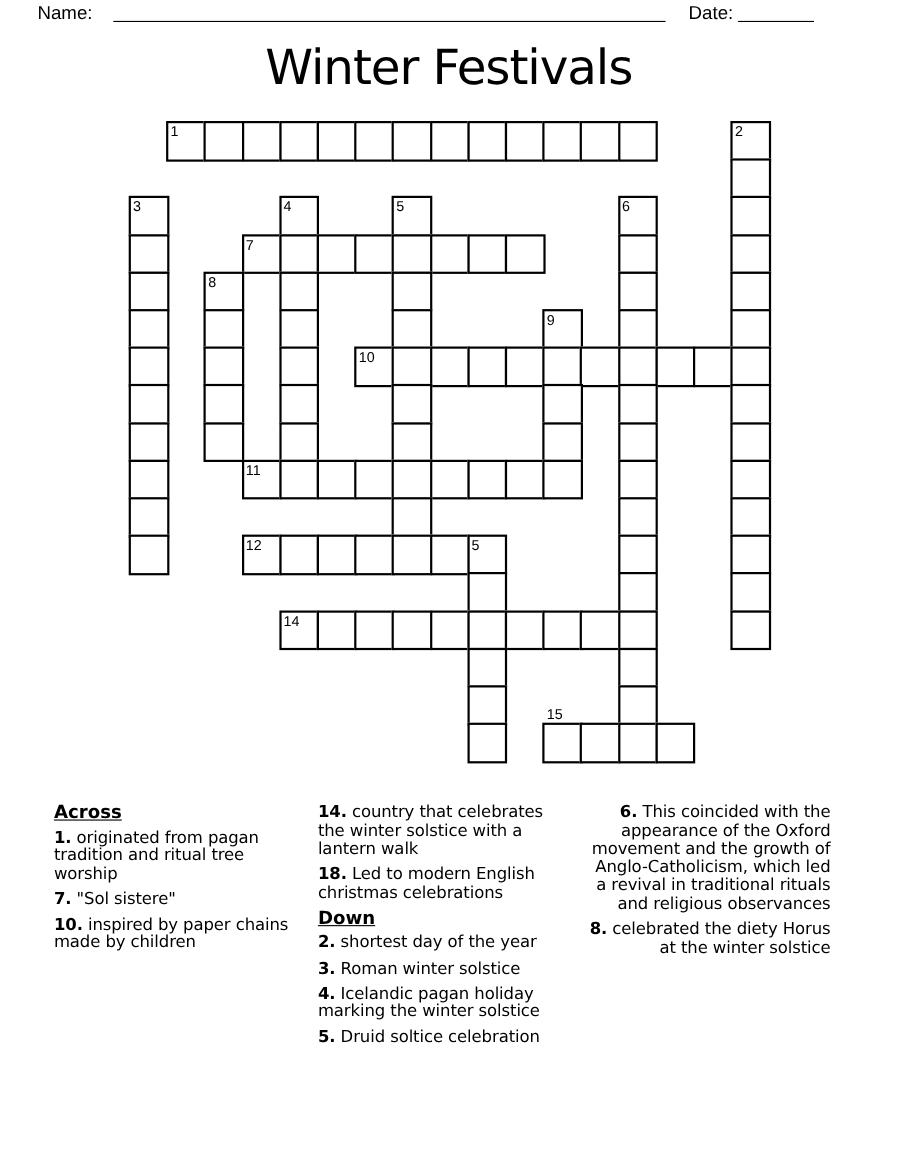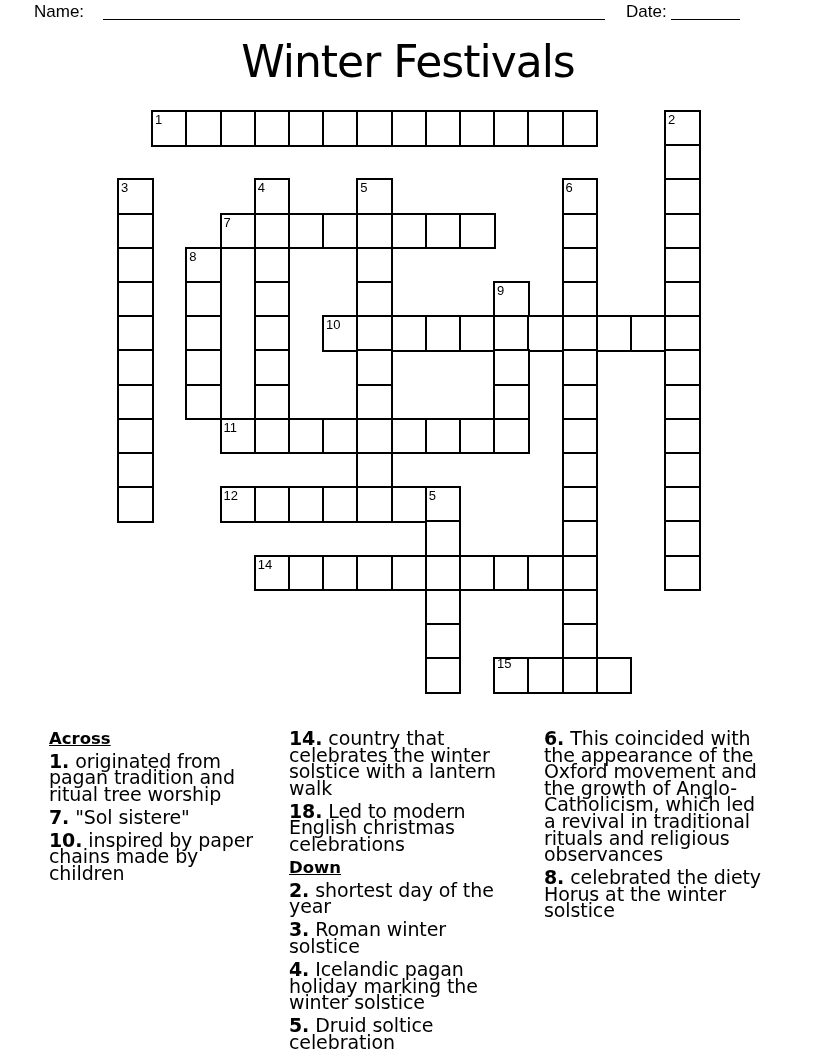--- a/index.html
+++ b/index.html
@@ -28,26 +28,26 @@
     border-style:solid;border-color:#000;
   }
   .cellnum{
     position:absolute;font-family:"Liberation Sans",sans-serif;
     font-size:13px;line-height:13px;color:#000;z-index:3;
   }
   
   .clue-col{position:absolute;top:700px;margin-top:30px;}
   #clue-col-0{left:49px;width:216px;}
   #clue-col-1{left:289px;width:216px;}
-  #clue-col-2{left:544px;width:224px;}
+  #clue-col-2{left:531px;width:224px;text-align:right;}
   .clue-heading{
     font-size:16.5px;font-weight:bold;text-decoration:underline;
     line-height:18px;margin:0 0 4.5px 0;
   }
-  .clue{font-size:19px;line-height:16.6px;margin:0 0 6.5px 0;letter-spacing:-0.1px;}
+  .clue{font-size:15px;line-height:16.6px;margin:0 0 6.5px 0;letter-spacing:-0.1px;}
   .clue b{font-weight:bold;}
 </style>
 </head>
 <body>
 
 <div class="page">
 
   <span class="hdr-label" id="name-label">Name:</span>
   <div class="fill-line" id="name-line"></div>
 
@@ -185,21 +185,21 @@
       <span class="cellnum" style="left: 360.3px; top: 181.3px;">5</span>
       <span class="cellnum" style="left: 565.5px; top: 181.3px;">6</span>
       <span class="cellnum" style="left: 223.5px; top: 215.5px;">7</span>
       <span class="cellnum" style="left: 189.3px; top: 249.7px;">8</span>
       <span class="cellnum" style="left: 497.1px; top: 283.9px;">9</span>
       <span class="cellnum" style="left: 326.1px; top: 318.1px;">10</span>
       <span class="cellnum" style="left: 223.5px; top: 420.7px;">11</span>
       <span class="cellnum" style="left: 223.5px; top: 489.1px;">12</span>
       <span class="cellnum" style="left: 428.7px; top: 489.1px;">5</span>
       <span class="cellnum" style="left: 257.7px; top: 557.5px;">14</span>
-      <span class="cellnum" style="left: 497.1px; top: 657px;">15</span>
+      <span class="cellnum" style="left: 497.1px; top: 643px;">15</span>
     </div>
 
   <div class="clue-col" id="clue-col-0">
       <div class="clue-heading">Across</div>
       <p class="clue"><b>1.</b> originated from pagan tradition and ritual tree worship</p>
       <p class="clue"><b>7.</b> "Sol sistere"</p>
       <p class="clue"><b>10.</b> inspired by paper chains made by children</p>
     </div>
   <div class="clue-col" id="clue-col-1">
       <p class="clue"><b>14.</b> country that celebrates the winter solstice with a lantern walk</p>

